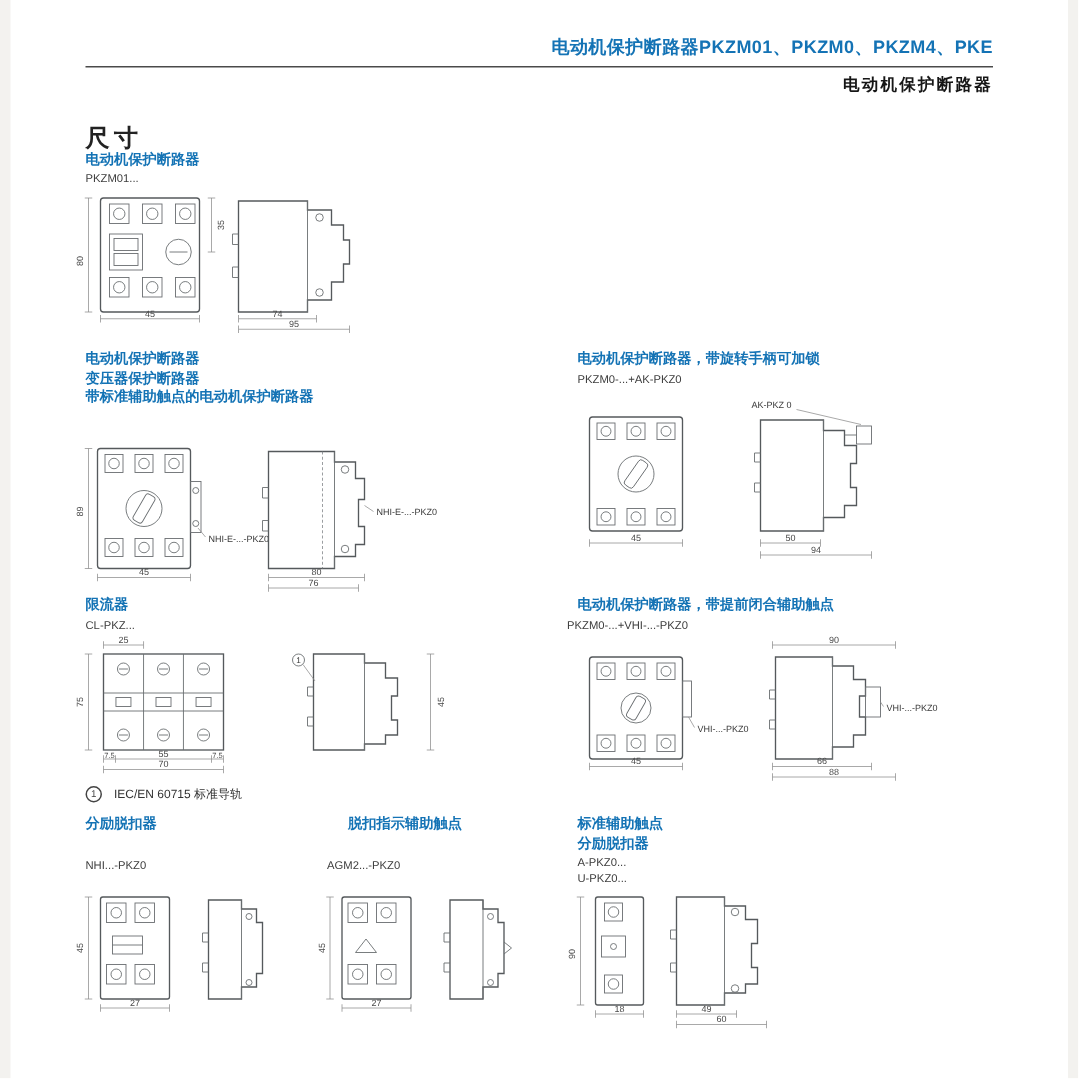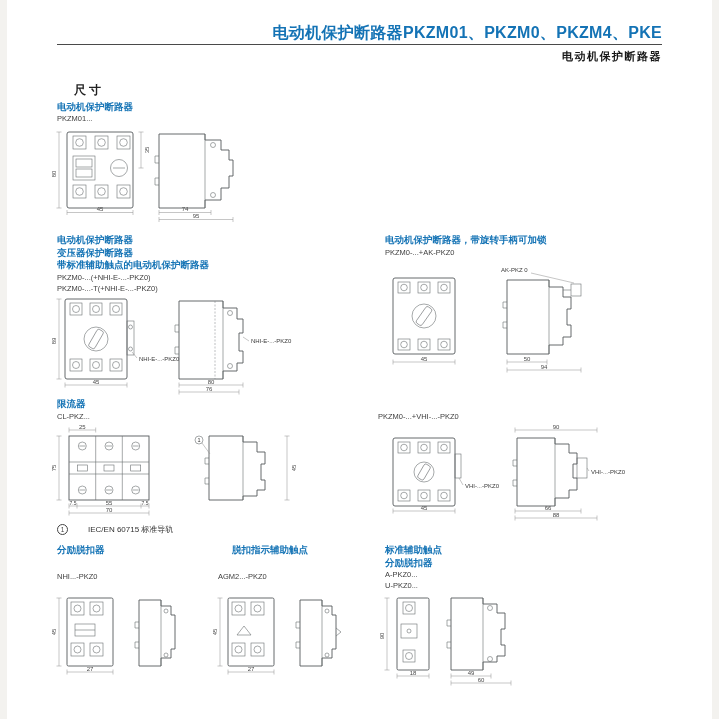--- a/index.html
+++ b/index.html
@@ -1,27 +1,27 @@
 <!DOCTYPE html>
 <html><head>
 <meta charset="utf-8">
 <style>
   html,body{margin:0;padding:0;background:#ffffff;}
   .page{position:relative;width:719px;height:719px;background:#ffffff;overflow:hidden;
         font-family:"Liberation Sans","DejaVu Sans",sans-serif;color:#222;}
   .edge{position:absolute;top:0;bottom:0;width:7px;background:#f3f2ef;}
   .edge.l{left:0}.edge.r{right:0}
-  .h-title{position:absolute;top:23px;right:57px;font-size:16px;font-weight:bold;color:#1473b5;letter-spacing:.3px;margin-left:14px;}
+  .h-title{position:absolute;top:23px;right:57px;font-size:12px;font-weight:bold;color:#1473b5;letter-spacing:.3px;margin-left:14px;}
   .h-rule{position:absolute;left:57px;right:57px;top:44px;height:1px;background:#4a4a4a;}
   .h-sub{position:absolute;top:49px;right:57px;font-size:11px;font-weight:bold;color:#161616;letter-spacing:1.5px;}
-  .sec-title{position:absolute;left:74px;top:82px;font-size:12px;font-weight:bold;color:#222;letter-spacing:3px;text-align:center;}
+  .sec-title{position:absolute;left:57px;top:82px;font-size:16px;font-weight:bold;color:#222;letter-spacing:3px;text-align:center;}
   .blk-title{position:absolute;font-size:9.5px;font-weight:bold;color:#1473b5;line-height:12.5px;}
   .blk-model{position:absolute;font-size:7.5px;color:#3d3d3d;line-height:10.5px;}
   .fig{position:absolute;}
-  .note{position:absolute;left:57px;top:524px;font-size:8px;color:#333;display:flex;align-items:center;gap:20px;}
+  .note{position:absolute;left:57px;top:524px;font-size:8px;color:#333;display:flex;align-items:center;gap:8px;}
   .circ{display:inline-block;width:9px;height:9px;border:1px solid #444;border-radius:50%;
         font-size:6.5px;line-height:9px;text-align:center;color:#444;}
   
   .ln{stroke:#55595c;stroke-width:0.9;fill:none;stroke-linejoin:miter;}
   .fn{stroke:#6a6e71;stroke-width:0.6;fill:none;}
   .dsh{stroke:#7a7e81;stroke-width:0.5;fill:none;stroke-dasharray:2 1.5;}
   .dl{stroke:#8c8c8c;stroke-width:0.5;fill:none;}
   text.dim{font-size:6px;fill:#4a4a4a;}
   text.dims{font-size:5px;fill:#4a4a4a;}
   text.lbl{font-size:6px;fill:#3a3a3a;}
@@ -79,24 +79,20 @@
     <text class="dim" x="128" y="85" text-anchor="middle">74</text>
     <path class="dl" d="M102,93.5 h74 M102,91 v5 M176,91 v5"></path>
     <text class="dim" x="139" y="92" text-anchor="middle">95</text>
   </svg>
 
   <div class="blk-title" style="left:57px;top:234px">
     <div>电动机保护断路器</div>
     <div>变压器保护断路器</div>
     <div>带标准辅助触点的电动机保护断路器</div>
   </div>
-  <div class="blk-model" style="left:57px;top:273px">
-    <div>PKZM0-...(+NHI-E-...-PKZ0)</div>
-    <div>PKZM0-...-T(+NHI-E-...-PKZ0)</div>
-  </div>
   <svg class="fig" style="left:49px;top:295px" width="268" height="100" viewBox="-8 0 268 100">
     <g>
       <rect class="ln" x="8" y="4" width="62" height="80" rx="2"></rect>
       <rect class="fn" x="13" y="8" width="12" height="12"></rect>
         <circle class="fn" cx="19" cy="14" r="3.5"></circle>
       <rect class="fn" x="33" y="8" width="12" height="12"></rect>
         <circle class="fn" cx="39" cy="14" r="3.5"></circle>
       <rect class="fn" x="53" y="8" width="12" height="12"></rect>
         <circle class="fn" cx="59" cy="14" r="3.5"></circle>
       <rect class="fn" x="13" y="64" width="12" height="12"></rect>
@@ -208,20 +204,21 @@
     <path class="dl" d="M12,82 h80 M12,79.5 v5 M20,79.5 v5 M84,79.5 v5 M92,79.5 v5"></path>
     <text class="dims" x="16" y="81" text-anchor="middle">7.5</text>
     <text class="dim" x="52" y="80.5" text-anchor="middle">55</text>
     <text class="dims" x="88" y="81" text-anchor="middle">7.5</text>
     <path class="dl" d="M12,89 h80 M12,86.5 v5 M92,86.5 v5"></path>
     <text class="dim" x="52" y="87.5" text-anchor="middle">70</text>
     <path class="dl" d="M230,12 V76 M227.5,12 h5 M227.5,76 h5"></path>
     <text class="dim" transform="translate(239,44) rotate(-90)" text-anchor="middle">45</text>
   </svg>
 
+  <div class="blk-title" style="left:385px;top:398px">电动机保护断路器，带提前闭合辅助触点</div>
   <div class="blk-model" style="left:378px;top:412px">PKZM0-...+VHI-...-PKZ0</div>
   <svg class="fig" style="left:385px;top:424px" width="250" height="97" viewBox="0 0 250 97">
     <path class="dl" d="M130,6 h82 M130,3.5 v5 M212,3.5 v5"></path>
     <text class="dim" x="171" y="4.5" text-anchor="middle">90</text>
     <g>
       <rect class="ln" x="8" y="14" width="62" height="68" rx="2"></rect>
       <rect class="fn" x="13" y="18" width="12" height="11"></rect>
         <circle class="fn" cx="19" cy="23.5" r="3.3"></circle>
       <rect class="fn" x="33" y="18" width="12" height="11"></rect>
         <circle class="fn" cx="39" cy="23.5" r="3.3"></circle>

